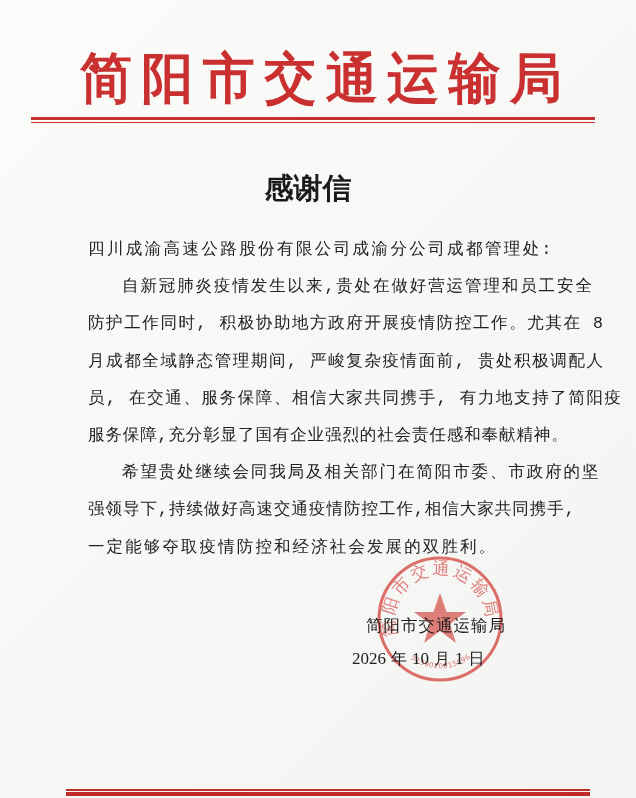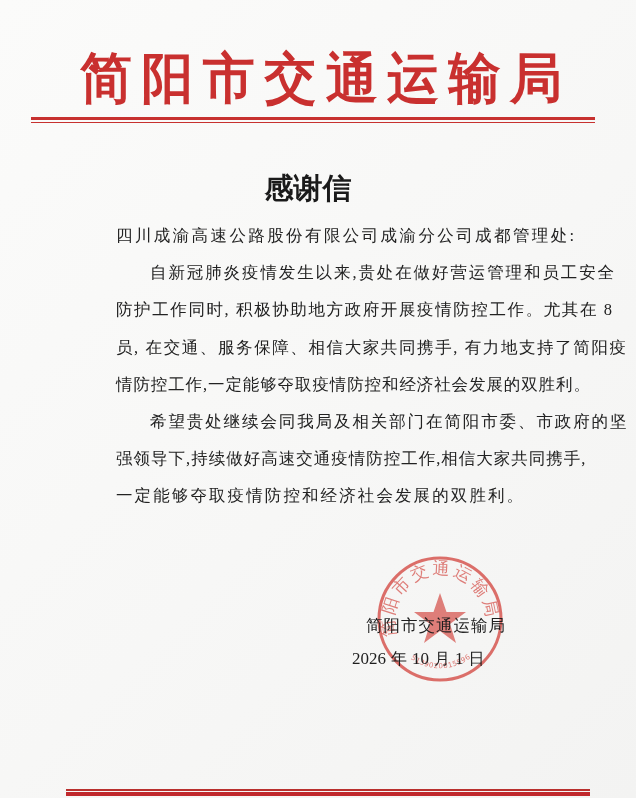--- a/index.html
+++ b/index.html
@@ -75,27 +75,26 @@
     text-align: center;
     font-family: "DejaVu Sans", "Liberation Sans", sans-serif;
     font-size: 29px;
     font-weight: bold;
     color: #1a1a1a;
     line-height: 32px;
   }
   .body-text {
     position: absolute;
     left: 88px;
-    top: 217px;
+    top: 231px;
     width: 468px;
-    font-family: Liberation Serif, serif;
+    font-family: Liberation Mono, monospace;
     font-size: 16.5px;
     line-height: 37.2px;
     color: #222;
-    margin-left: 28px;
   }
   .line {
     display: block;
     white-space: nowrap;
     letter-spacing: 2.1px;
     height: 37.2px;
   }
   .line.indent { padding-left: 34px; }
   .seal-svg {
     position: absolute;
@@ -151,22 +150,23 @@
     <div class="thick"></div>
     <div class="thin"></div>
   </div>
 
   <div class="doc-heading">感谢信</div>
 
   <div class="body-text">
     <span class="line" style="letter-spacing:2.4px;">四川成渝高速公路股份有限公司成渝分公司成都管理处:</span>
     <span class="line indent" style="letter-spacing:1.9px;">自新冠肺炎疫情发生以来,贵处在做好营运管理和员工安全</span>
     <span class="line" style="letter-spacing:1.6px;">防护工作同时, 积极协助地方政府开展疫情防控工作。尤其在 8</span>
+    <span class="line" style="letter-spacing:1.6px;">月成都全域静态管理期间, 严峻复杂疫情面前, 贵处积极调配人</span>
     <span class="line" style="letter-spacing:1.6px;">员, 在交通、服务保障、相信大家共同携手, 有力地支持了简阳疫</span>
-    <span class="line" style="letter-spacing:0.9px;">情防控工作,一定能够夺取疫情防控和经济社会发展的双胜利。</span>
+    <span class="line" style="letter-spacing:0.9px;">服务保障,充分彰显了国有企业强烈的社会责任感和奉献精神。</span>
     <span class="line indent" style="letter-spacing:1.9px;">希望贵处继续会同我局及相关部门在简阳市委、市政府的坚</span>
     <span class="line" style="letter-spacing:1.0px;">强领导下,持续做好高速交通疫情防控工作,相信大家共同携手,</span>
     <span class="line" style="letter-spacing:2.1px;">一定能够夺取疫情防控和经济社会发展的双胜利。</span>
   </div>
 
   <svg class="seal-svg" viewBox="0 0 128 128" xmlns="http://www.w3.org/2000/svg">
     <defs>
       <path id="sealArc" d="M 22 84 A 46 46 0 1 1 106 84"></path>
       <path id="sealArcBottom" d="M 30 100 A 50 50 0 0 0 98 100"></path>
     </defs>

